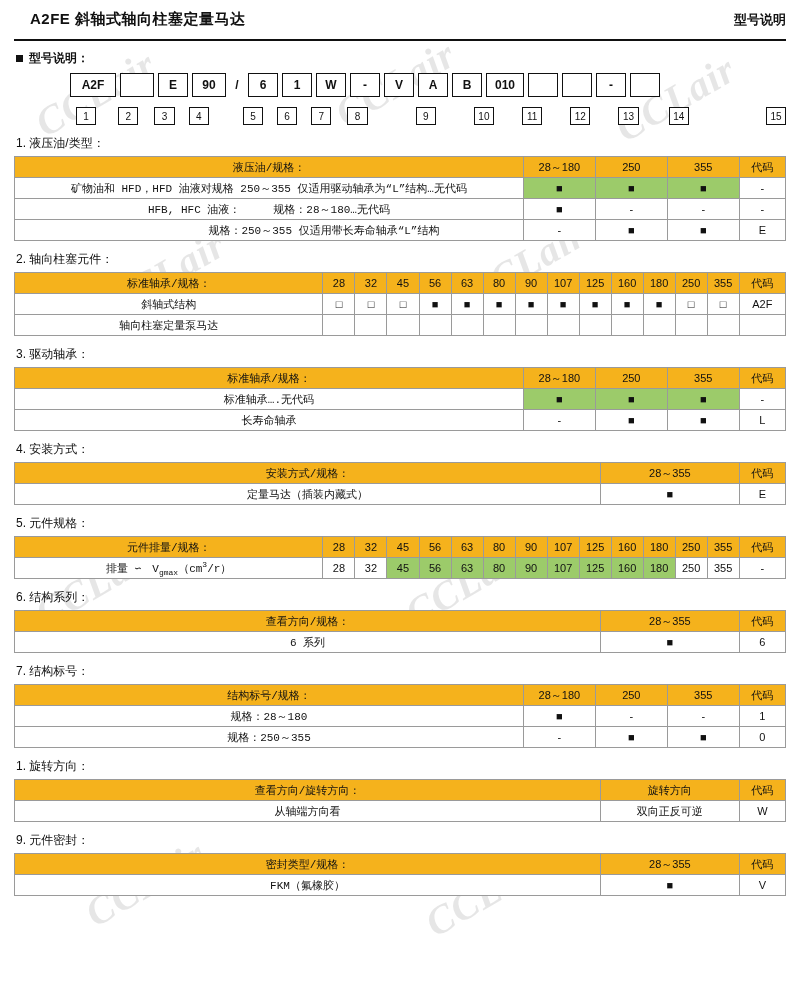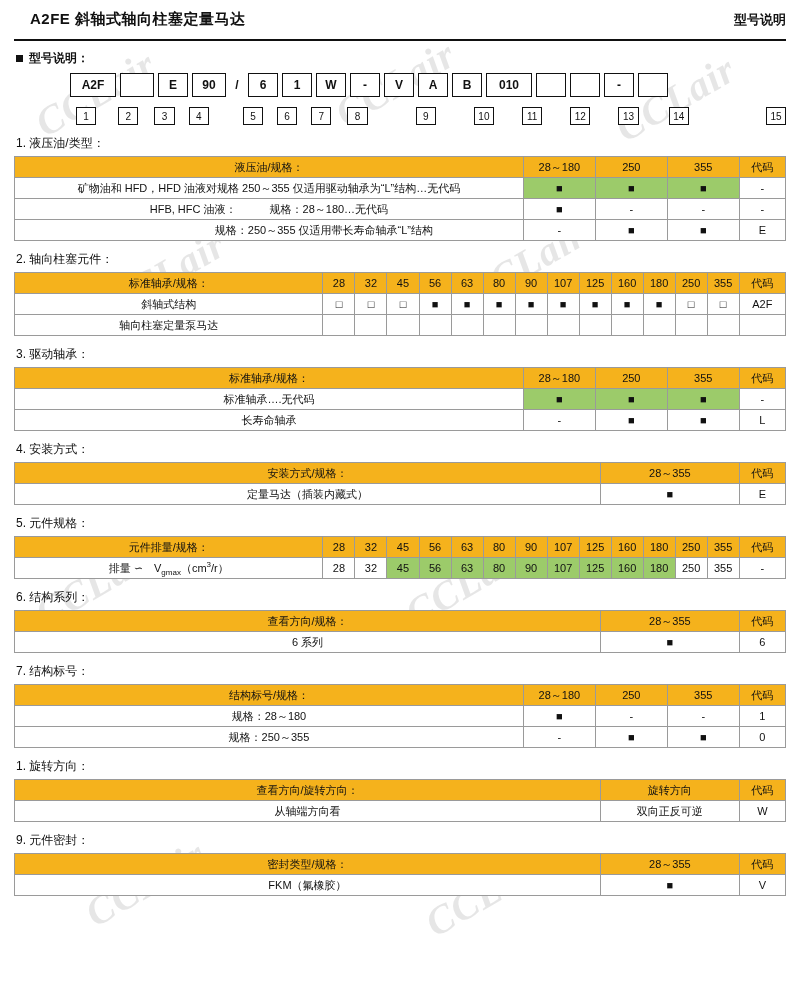--- a/index.html
+++ b/index.html
@@ -78,21 +78,21 @@
     height:21px;
     text-align:center;
     font-size:11px;
     font-weight:normal;
     padding:0 2px;
     box-sizing:border-box;
     white-space:nowrap;
     overflow:hidden;
   }
   .hdr{background:#f5b21c;font-weight:normal;}
-  .lbl{text-align:left;padding-left:6px;}
+  .lbl{text-align:left;padding-left:6px;font-family:Liberation Mono, monospace;}
   .green{background:#9ccb6a;}
   sub{font-size:8px;}
   sup{font-size:8px;}
 </style>
 </head>
 <body>
 
 <div class="wm" style="left:30px;top:70px;">CCLair</div>
 <div class="wm" style="left:330px;top:60px;">CCLair</div>
 <div class="wm" style="left:610px;top:75px;">CCLair</div>
@@ -123,21 +123,21 @@
         <div class="cbox" style="width: 30px;">E</div>
         <div class="cbox" style="width: 34px;">90</div>
         <div class="cbox slash">/</div>
         <div class="cbox" style="width: 30px;">6</div>
         <div class="cbox" style="width: 30px;">1</div>
         <div class="cbox" style="width: 30px;">W</div>
         <div class="cbox" style="width: 30px;">-</div>
         <div class="cbox" style="width: 30px;">V</div>
         <div class="cbox" style="width: 30px;">A</div>
         <div class="cbox" style="width: 30px;">B</div>
-        <div class="cbox" style="width: 46px;">010</div>
+        <div class="cbox" style="width: 38px;">010</div>
         <div class="cbox" style="width: 30px;"></div>
         <div class="cbox" style="width: 30px;"></div>
         <div class="cbox" style="width: 14px;">-</div>
         <div class="cbox" style="width: 30px;"></div>
       </div>
     <div class="numrow" id="num-row">
         <div class="nbox" style="margin-left: 6px;">1</div>
         <div class="nbox" style="margin-left: 22px;">2</div>
         <div class="nbox" style="margin-left: 16px;">3</div>
         <div class="nbox" style="margin-left: 14px;">4</div>

